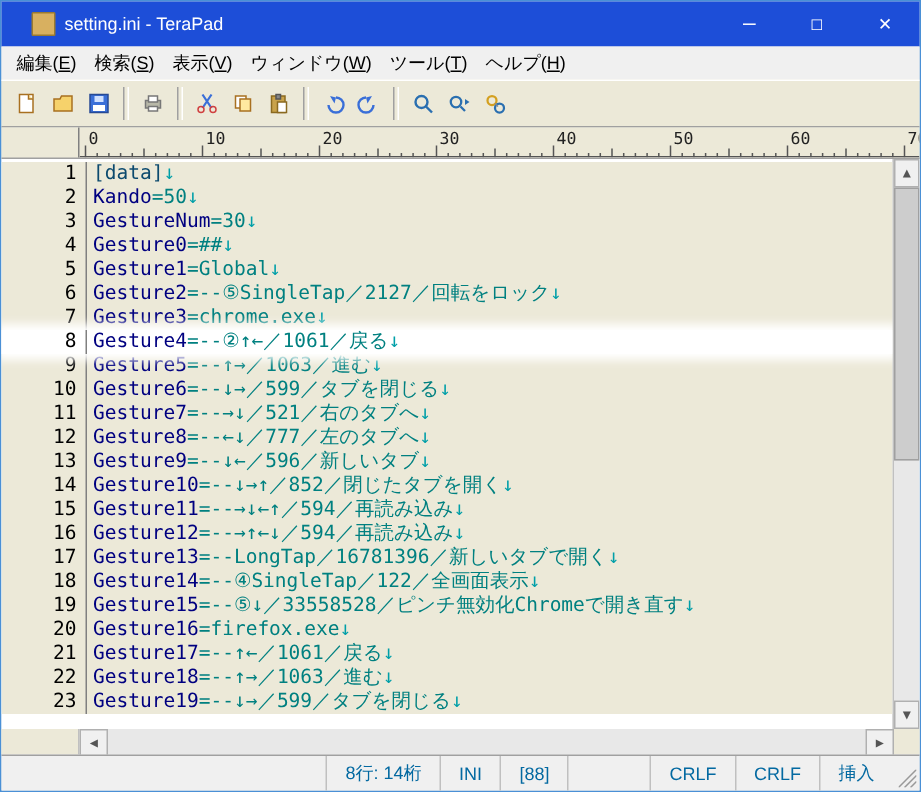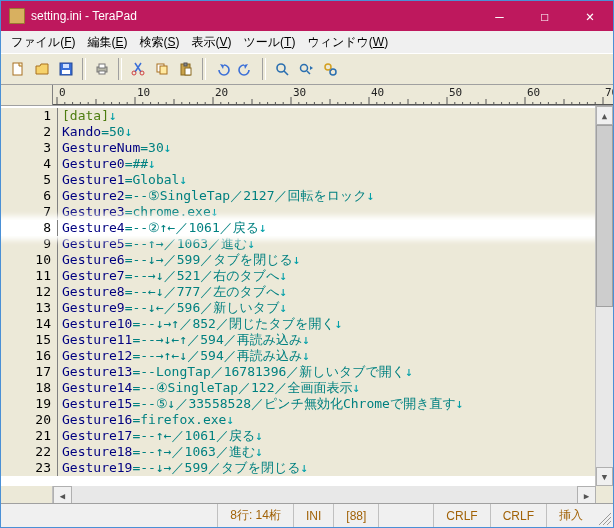--- a/index.html
+++ b/index.html
@@ -1,17 +1,17 @@
 <!DOCTYPE html>
 <html><head>
 <meta charset="utf-8">
 <style>
   html,body{margin:0;padding:0;font-family:"MS Gothic","Meiryo",monospace;font-size:12px;background:#fff}
   .window{width:614px;height:528px;box-sizing:border-box;background:#f0f0f0;display:flex;flex-direction:column;border:1px solid #4a90d6}
-  .titlebar{height:30px;background:#be185d;color:#fff;display:flex;align-items:center;padding:0 0 0 8px}
+  .titlebar{height:30px;background:#1d4ed8;color:#fff;display:flex;align-items:center;padding:0 0 0 20px}
   .titlebar .icon{width:16px;height:16px;margin-right:6px;background:#d8b060;border:1px solid #9a7a30;border-radius:1px;box-sizing:border-box}
   .titlebar .title{flex:0 1 auto;font-family:"Segoe UI","Meiryo",sans-serif;font-size:12px}
   .winbtns{margin-left:auto;display:flex;height:100%}
   .winbtn{width:45px;height:100%;display:flex;align-items:center;justify-content:center;color:#fff;font-size:14px}
   .winbtn.close{width:46px}
   .menubar{height:22px;background:#f0f0f0;display:flex;align-items:center;padding:0 4px;font-family:"Meiryo UI","MS UI Gothic",sans-serif}
   .menuitem{padding:2px 6px}
   .menuitem u{text-decoration:underline}
   .toolbar{height:30px;background:#ece9d8;border-top:1px solid #fff;border-bottom:1px solid #a0a0a0;display:flex;align-items:center;padding:0 6px;gap:2px}
   .tbtn{width:22px;height:22px;display:flex;align-items:center;justify-content:center;border-radius:2px}
@@ -23,29 +23,29 @@
   .ruler-svg{position:absolute;left:0;top:0}
   .content{flex:1;display:flex;overflow:hidden;background:#fff}
   .editor{flex:1;position:relative;overflow:hidden}
   .lines{font-family:"MS Gothic","Meiryo",monospace;font-size:13px;line-height:16px;white-space:pre;padding-top:2px}
   .line{display:flex;height:16px}
   .gutter{width:50px;text-align:right;color:#000;padding-right:6px;background:#ece9d8;border-right:1px solid #808080;flex-shrink:0}
   .code{padding-left:4px;flex:1}
   .kw{color:#000080}
   .op{color:#008080}
   .num{color:#008080}
-  .str{color:#4d7c0f}
+  .str{color:#0c4a6e}
   .eol{color:#009FA8}
   .nhl{background:#ece9d8}
   .vscroll{width:17px;background:#e8e8e8;border-left:1px solid #c0c0c0;display:flex;flex-direction:column}
   .sbtn{height:17px;background:#f0f0f0;border:1px solid #b0b0b0;display:flex;align-items:center;justify-content:center;font-size:9px;color:#555}
   .sthumb{background:#cdcdcd;border:1px solid #a0a0a0;margin:0;flex:0 0 auto}
   .strack{flex:1}
   .hscroll{height:17px;background:#e8e8e8;display:flex}
-  .statusbar{height:23px;background:#f0f0f0;border-top:1px solid #a0a0a0;display:flex;align-items:center;font-family:"MS UI Gothic","Meiryo",sans-serif;font-size:12px;color:#a16207}
+  .statusbar{height:23px;background:#f0f0f0;border-top:1px solid #a0a0a0;display:flex;align-items:center;font-family:"MS UI Gothic","Meiryo",sans-serif;font-size:12px;color:#0369a1}
   .cell{border-left:1px solid #c0c0c0;height:100%;display:flex;align-items:center;padding:0 12px}
   .spacer{flex:1}
   .grip{width:18px;height:100%;display:flex;align-items:flex-end;justify-content:flex-end;padding:0 2px 2px 0;box-sizing:border-box}
   .emph-wrap{background:#fff;box-shadow:0 0 6px 4px #fff;position:relative;z-index:2}
 </style>
 </head>
 <body>
 
 <div class="window">
 
@@ -59,26 +59,26 @@
       <div class="winbtn">
           <span>☐</span>
         </div>
       <div class="winbtn close">
           <span>✕</span>
         </div>
     </div>
   </div>
 
   <div class="menubar" id="menubar">
-      <div class="menuitem">ファイル(<u>F</u>)</div>
       <div class="menuitem">編集(<u>E</u>)</div>
       <div class="menuitem">検索(<u>S</u>)</div>
       <div class="menuitem">表示(<u>V</u>)</div>
+      <div class="menuitem">ウィンドウ(<u>W</u>)</div>
       <div class="menuitem">ツール(<u>T</u>)</div>
-      <div class="menuitem">ウィンドウ(<u>W</u>)</div>
+      <div class="menuitem">ヘルプ(<u>H</u>)</div>
     </div>
 
   <div class="toolbar">
     <div class="tbtn">
         <svg viewBox="0 0 16 16">
           <rect x="3" y="2" width="9" height="12" fill="#fff" stroke="#a87020"></rect>
           <path d="M9 2v3h3" fill="#ffe9a0" stroke="#a87020"></path>
         </svg>
       </div>
     <div class="tbtn">

